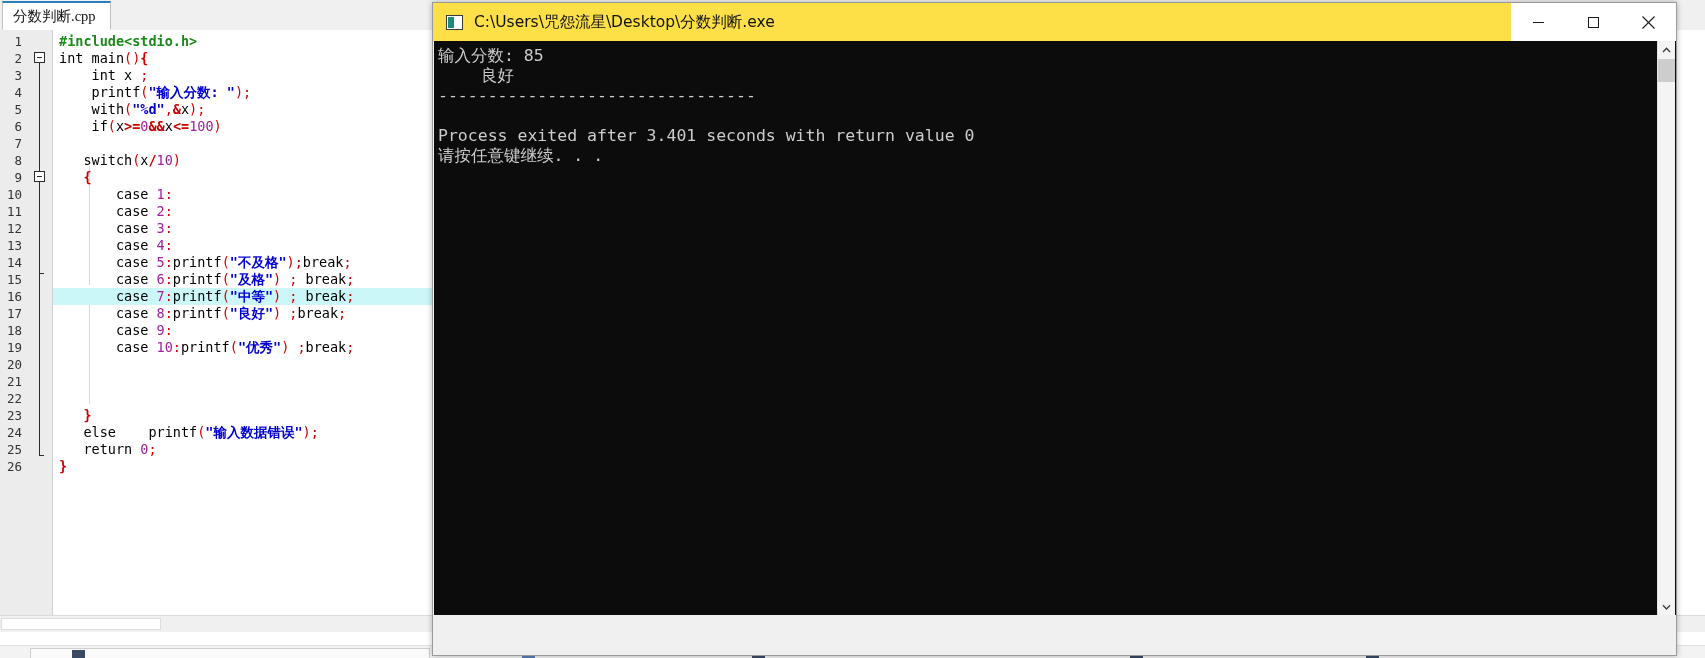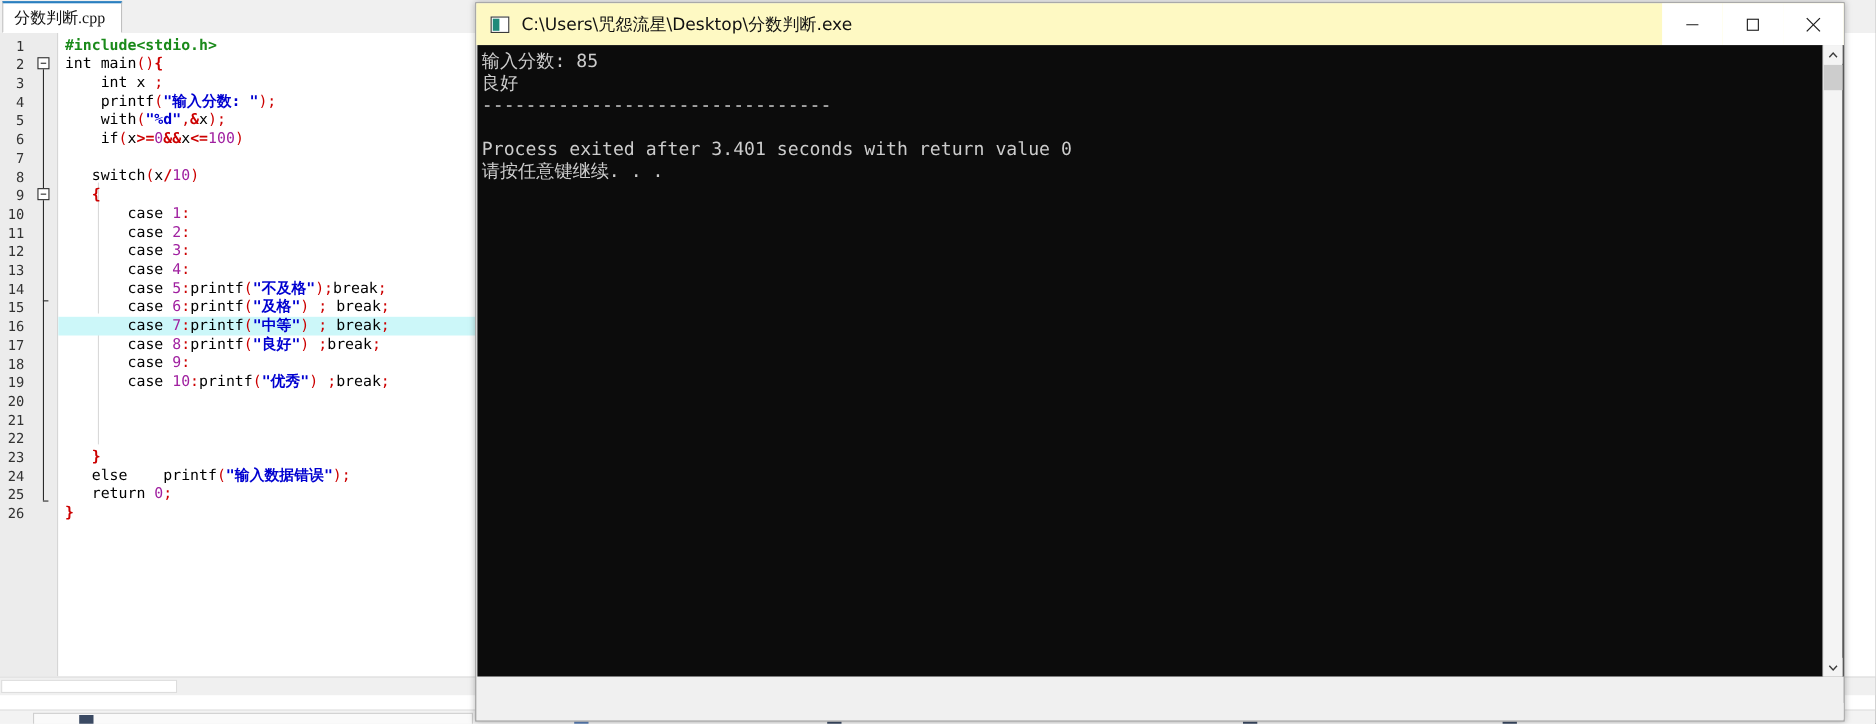--- a/index.html
+++ b/index.html
@@ -195,21 +195,21 @@
     height: 654px;
     background: #f0f0f0;
     border: 1px solid #9a9a9a;
     box-sizing: border-box;
     box-shadow: 0 0 6px rgba(0,0,0,0.28);
   }
   .console-titlebar {
     position: absolute;
     left: 0; top: 0;
     width: 100%; height: 38px;
-    background: #fef9c3;
+    background: #fde047;
     display: flex;
     align-items: center;
   }
   .console-icon {
     margin-left: 13px;
     width: 17px; height: 15px;
     background: #ffffff;
     border: 1px solid #3a3a3a;
     box-sizing: border-box;
     position: relative;
@@ -413,21 +413,21 @@
           <line x1="1.5" y1="1.5" x2="13.5" y2="13.5" stroke="#1a1a1a" stroke-width="1.1"></line>
           <line x1="13.5" y1="1.5" x2="1.5" y2="13.5" stroke="#1a1a1a" stroke-width="1.1"></line>
         </svg>
       </div>
     </div>
   </div>
 
   <div class="console-client">
     <div id="console-lines">
         <div class="console-line" style="top: 5px;">输入分数: 85</div>
-        <div class="console-line" style="top: 25px;">良好</div>
+        <div class="console-line" style="top: 25px; margin-left: 43px;">良好</div>
         <div class="console-line" style="top: 45px;">--------------------------------</div>
         <div class="console-line" style="top: 65px;"></div>
         <div class="console-line" style="top: 85px;">Process exited after 3.401 seconds with return value 0</div>
         <div class="console-line" style="top: 105px;">请按任意键继续. . .</div>
       </div>
   </div>
 
   <div class="console-vscroll">
     <div class="vs-arrow up">
       <svg width="9" height="6" viewBox="0 0 9 6">

